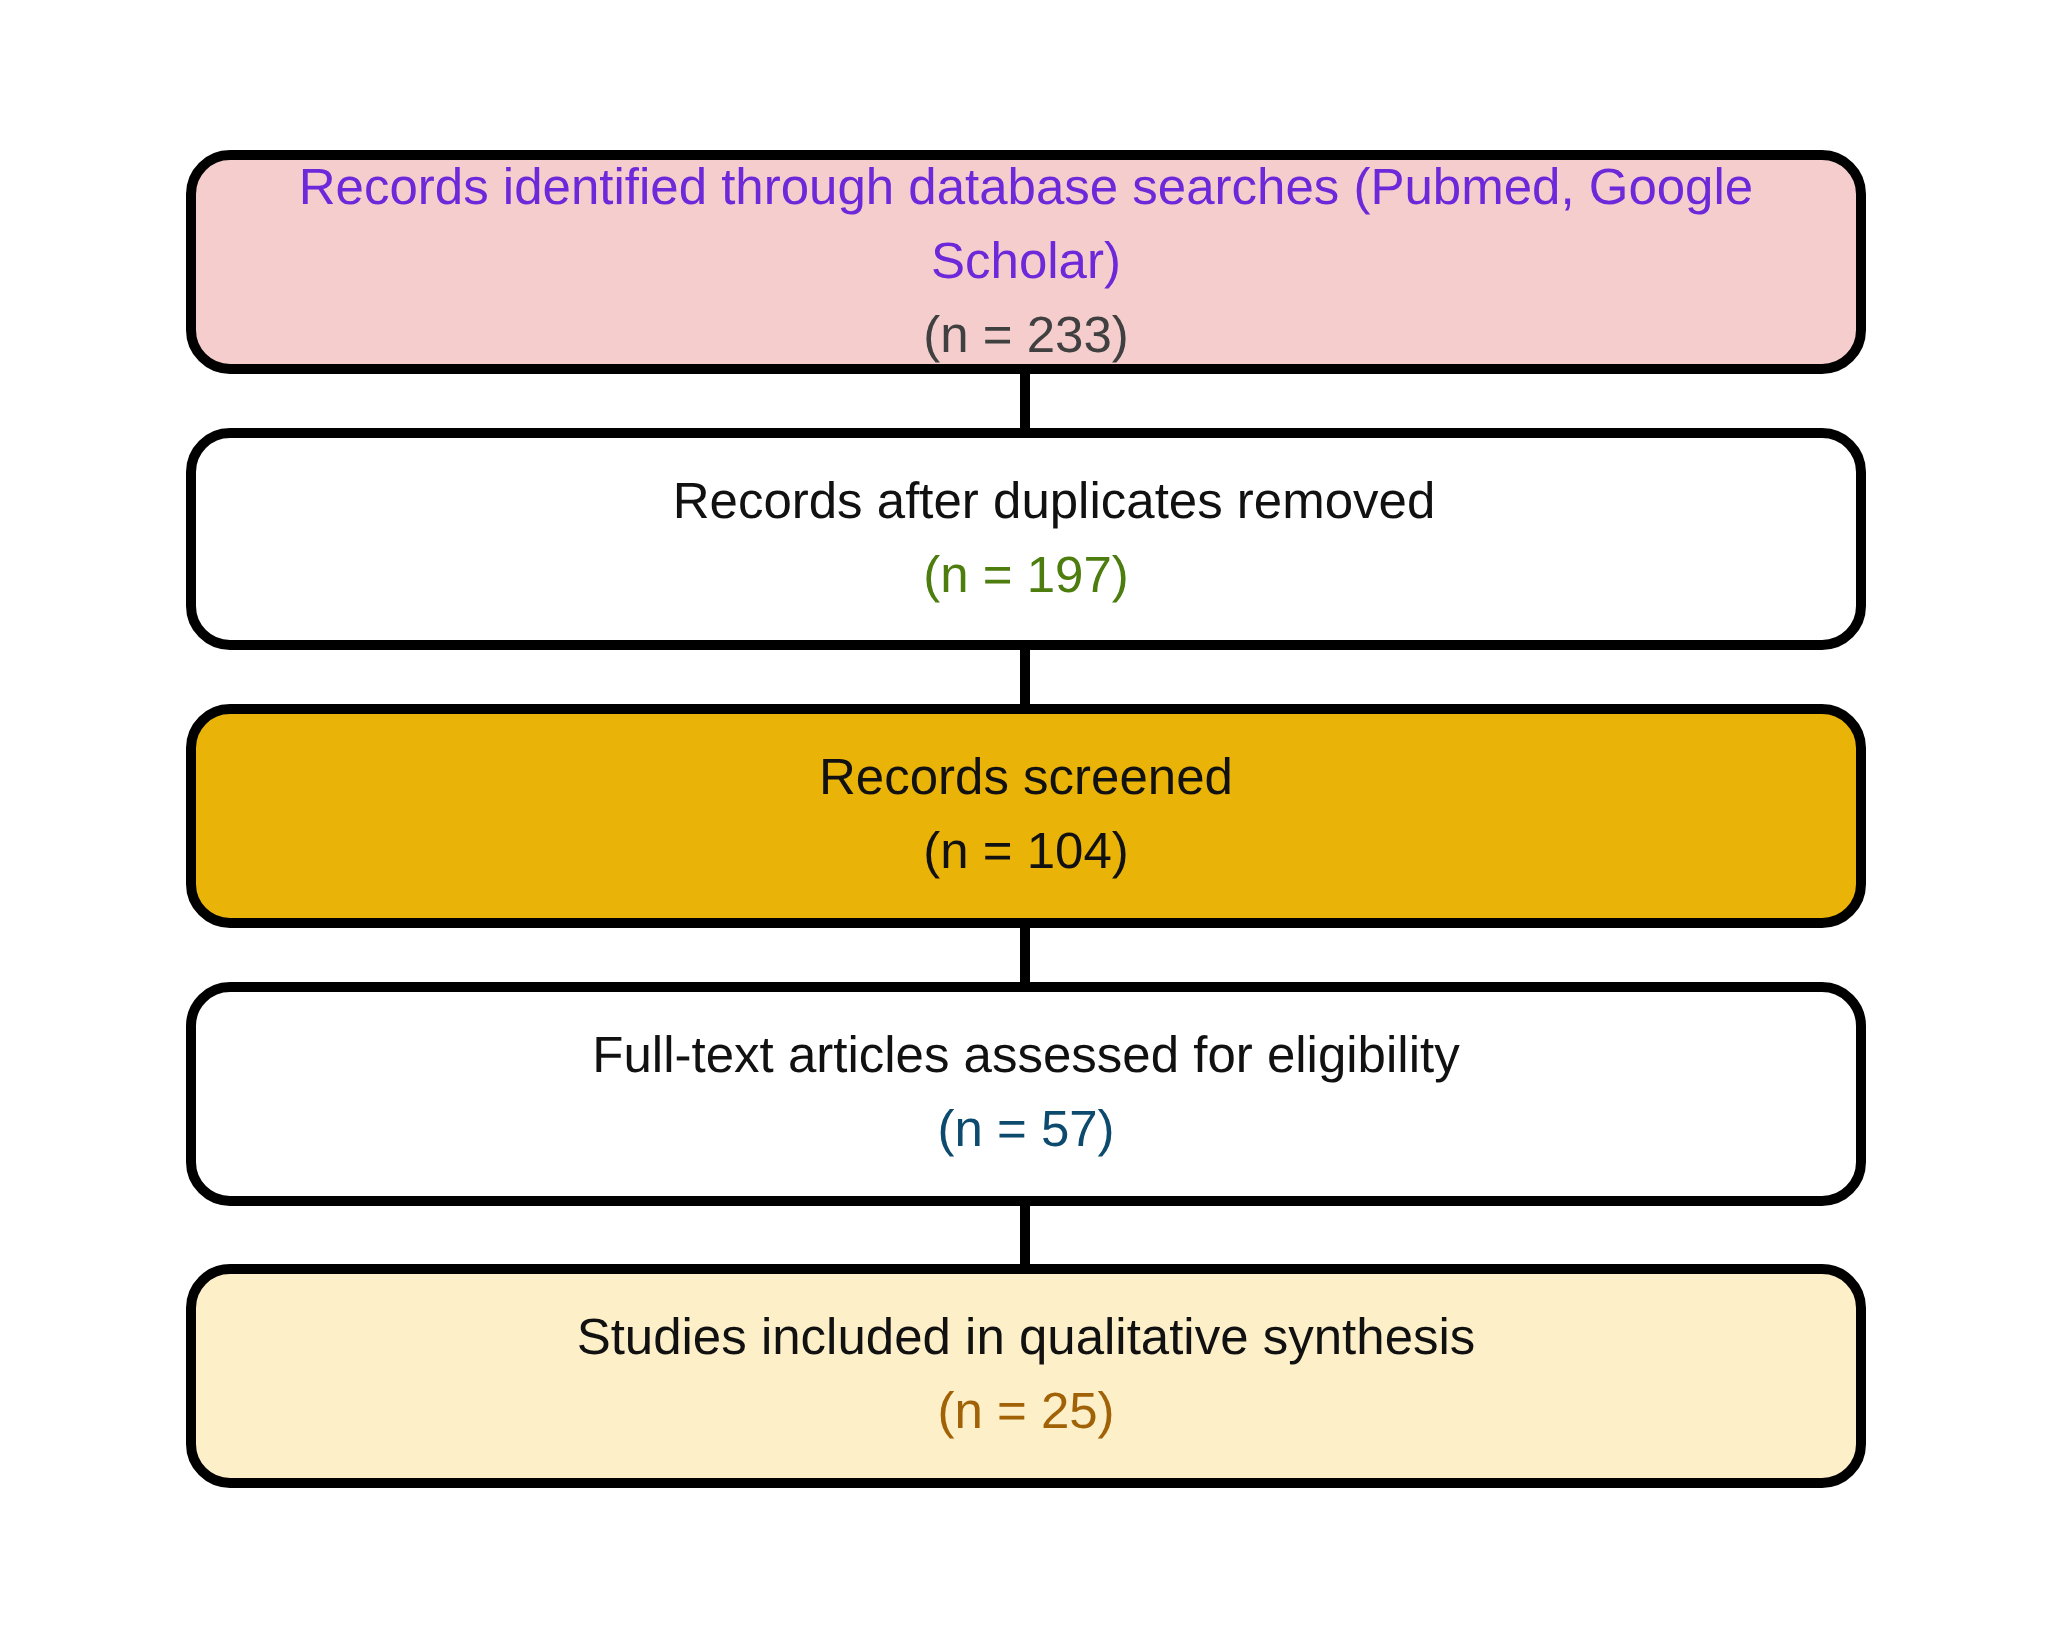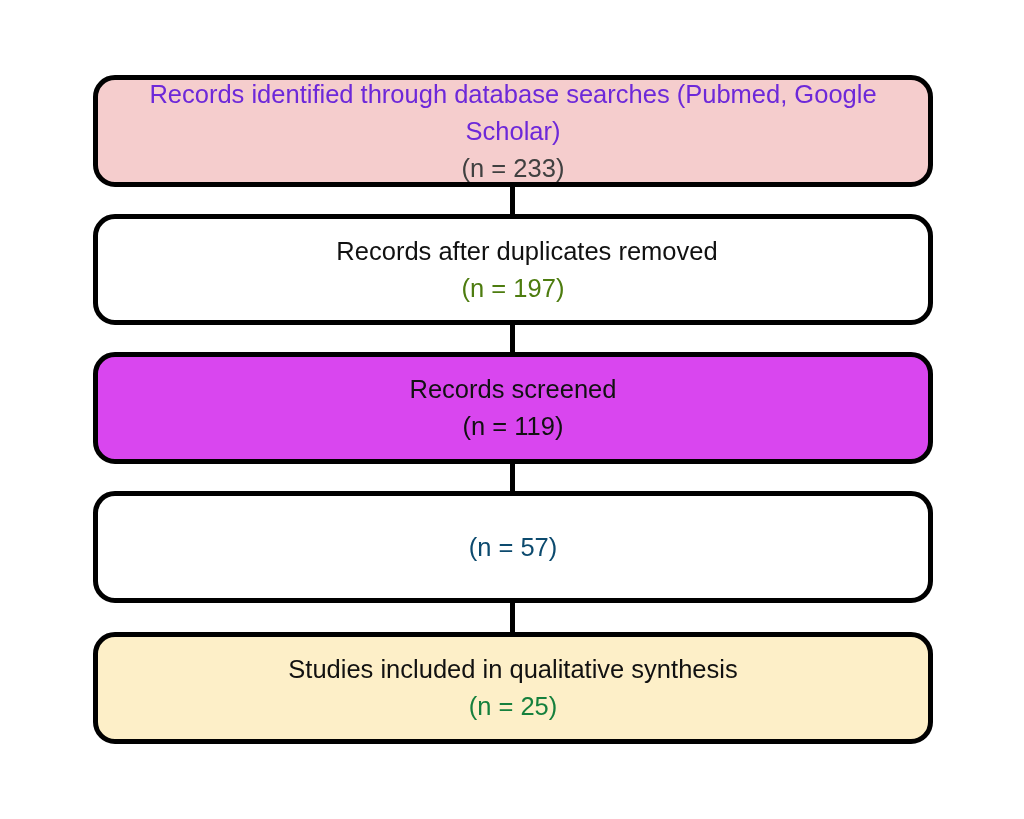--- a/index.html
+++ b/index.html
@@ -86,27 +86,28 @@
   <div class="flow-box" id="box-0" style="background-color: rgb(245, 205, 205); border-color: rgb(0, 0, 0);">
     <span class="line wrap" style="color: #6d28d9;">Records identified through database searches (Pubmed, Google Scholar)</span>
     <span class="line" style="color: #404040;">(n = 233)</span>
   </div>
 
   <div class="flow-box" id="box-1" style="background-color: rgb(255, 255, 255); border-color: rgb(0, 0, 0);">
     <span class="line" style="color: rgb(17, 17, 17); margin-left: 28px;">Records after duplicates removed</span>
     <span class="line" style="color: #4d7c0f;">(n = 197)</span>
   </div>
 
-  <div class="flow-box" id="box-2" style="background-color: #d946ef; border-color: rgb(0, 0, 0);">
+  <div class="flow-box" id="box-2" style="background-color: #eab308; border-color: rgb(0, 0, 0);">
     <span class="line" style="color: rgb(17, 17, 17);">Records screened</span>
-    <span class="line" style="color: rgb(17, 17, 17);">(n = 119)</span>
+    <span class="line" style="color: rgb(17, 17, 17);">(n = 104)</span>
   </div>
 
   <div class="flow-box" id="box-3" style="background-color: rgb(255, 255, 255); border-color: rgb(0, 0, 0);">
+    <span class="line" style="color: rgb(17, 17, 17);">Full-text articles assessed for eligibility</span>
     <span class="line" style="color: #0c4a6e;">(n = 57)</span>
   </div>
 
   <div class="flow-box" id="box-4" style="background-color: rgb(253, 239, 200); border-color: rgb(0, 0, 0);">
     <span class="line" style="color: rgb(17, 17, 17);">Studies included in qualitative synthesis</span>
-    <span class="line" style="color: #15803d;">(n = 25)</span>
+    <span class="line" style="color: #a16207;">(n = 25)</span>
   </div>
 
 </div>
 
 </body></html>

